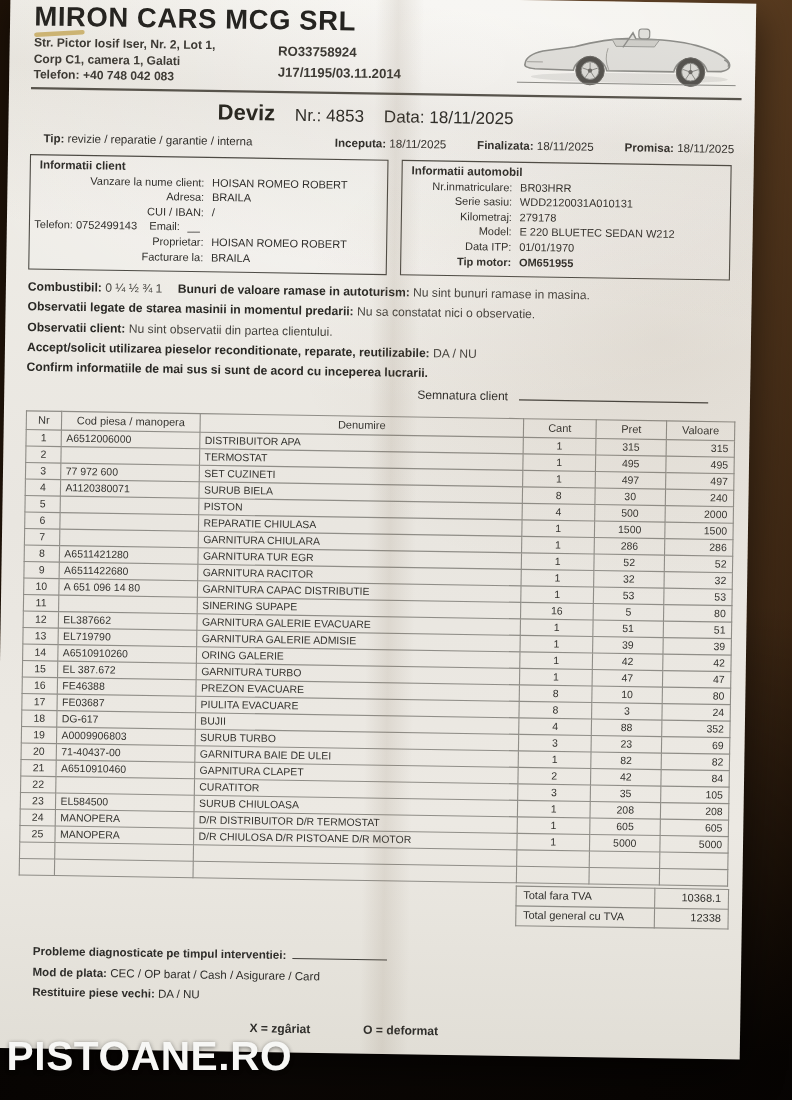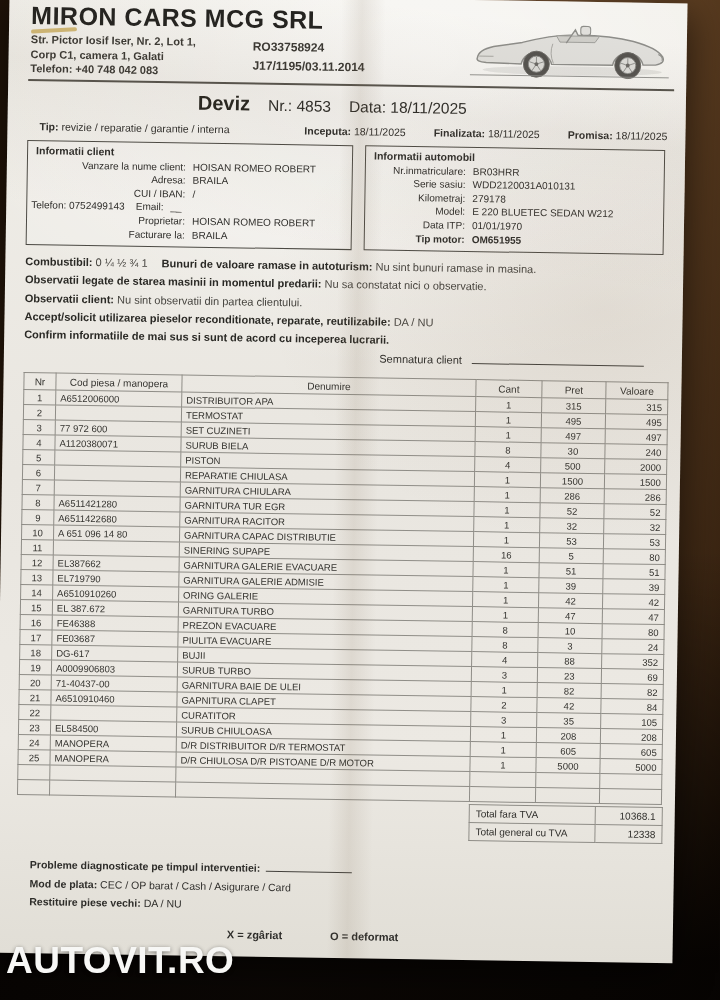--- a/index.html
+++ b/index.html
@@ -485,13 +485,13 @@
     <div class="footer-line"><b>Mod de plata:</b> <span>CEC / OP barat / Cash / Asigurare / Card</span></div>
     <div class="footer-line"><b>Restituire piese vechi:</b> <span>DA / NU</span></div>
   </div>
 
   <div class="legend">
     <span>X = zgâriat</span>
     <span>O = deformat</span>
   </div>
 </div>
 
-<div class="watermark">AUTOVIT.RO</div>
+<div class="watermark">PISTOANE.RO</div>
 
 </body></html>

